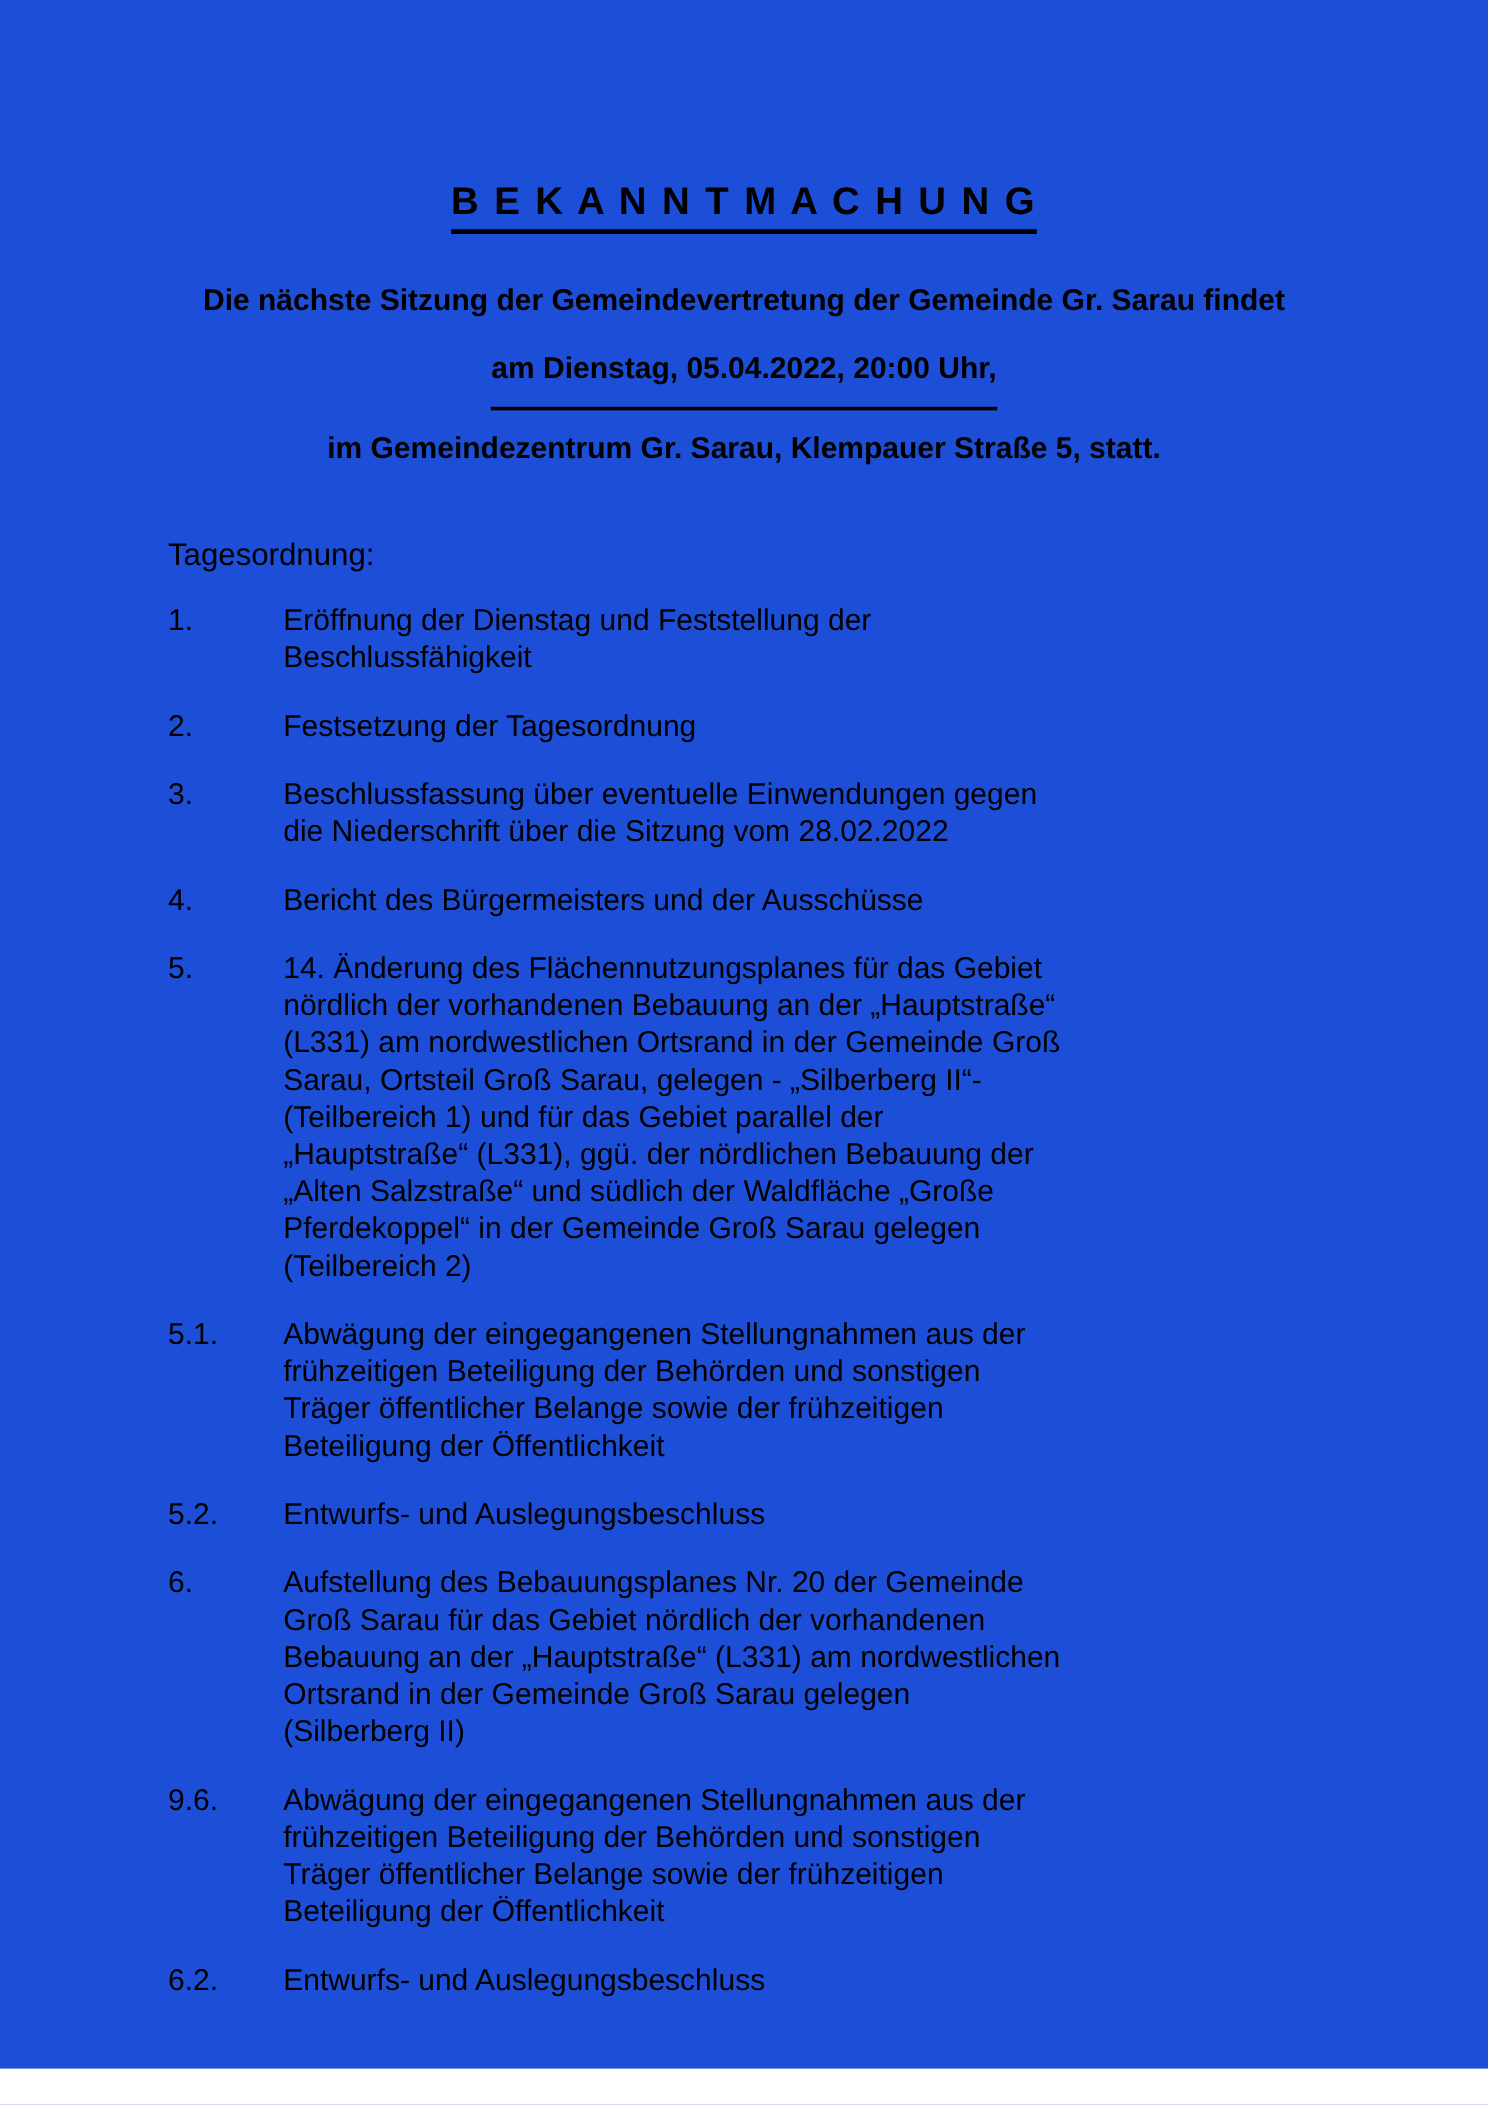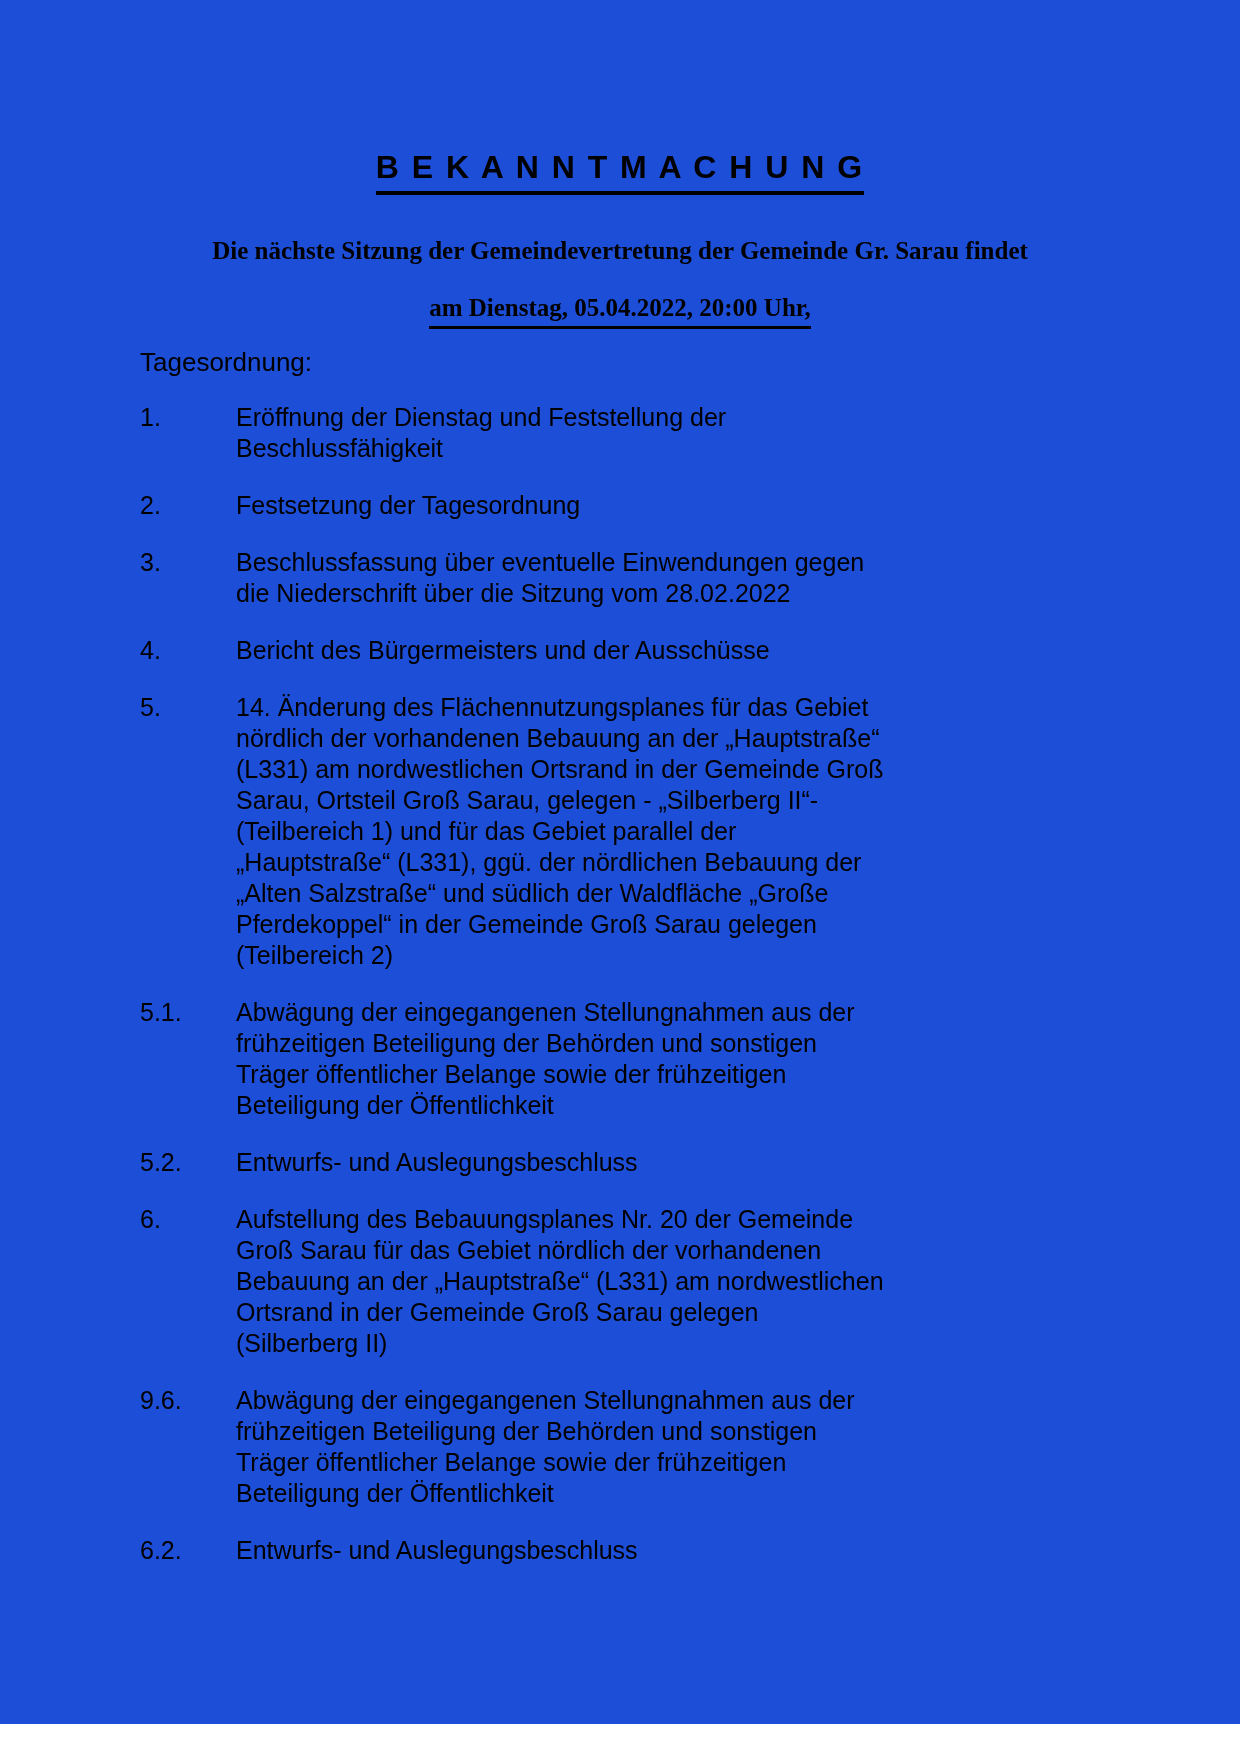--- a/index.html
+++ b/index.html
@@ -40,29 +40,28 @@
     white-space: nowrap;
   }
 
   
   .intro-line {
     text-align: center;
     font-size: 25px;
     font-weight: bold;
     line-height: 31px;
     margin: 0;
-    font-family: Liberation Serif, serif;
   }
   .intro-line-1 { margin-bottom: 26px; }
   .intro-line-2 { margin-bottom: 17px; }
   .intro-line-3 { margin-bottom: 56px; }
   .underlined {
     display: inline-block;
     border-bottom: 3px solid #000;
-    padding-bottom: 3px;
+    padding-bottom: 16px;
   }
 
   
   .agenda-heading {
     font-size: 26px;
     font-weight: normal;
     line-height: 32px;
     margin: 0 0 24px 0;
   }
   .agenda-item {
@@ -91,20 +90,21 @@
     <div class="doc-title-wrap">
       <span class="doc-title">B E K A N N T M A C H U N G</span>
     </div>
 
     <p class="intro-line intro-line-1">Die nächste Sitzung der Gemeindevertretung der Gemeinde Gr. Sarau findet</p>
 
     <p class="intro-line intro-line-2">
       <span class="underlined">am Dienstag, 05.04.2022, 20:00 Uhr,</span>
     </p>
 
+    <p class="intro-line intro-line-3">im Gemeindezentrum Gr. Sarau, Klempauer Straße 5, statt.</p>
 
     <h2 class="agenda-heading">Tagesordnung:</h2>
 
     <div class="agenda-item">
       <span class="num">1.</span>
       <span class="txt">Eröffnung der Dienstag und Feststellung der
 Beschlussfähigkeit</span>
     </div>
 
     <div class="agenda-item">

